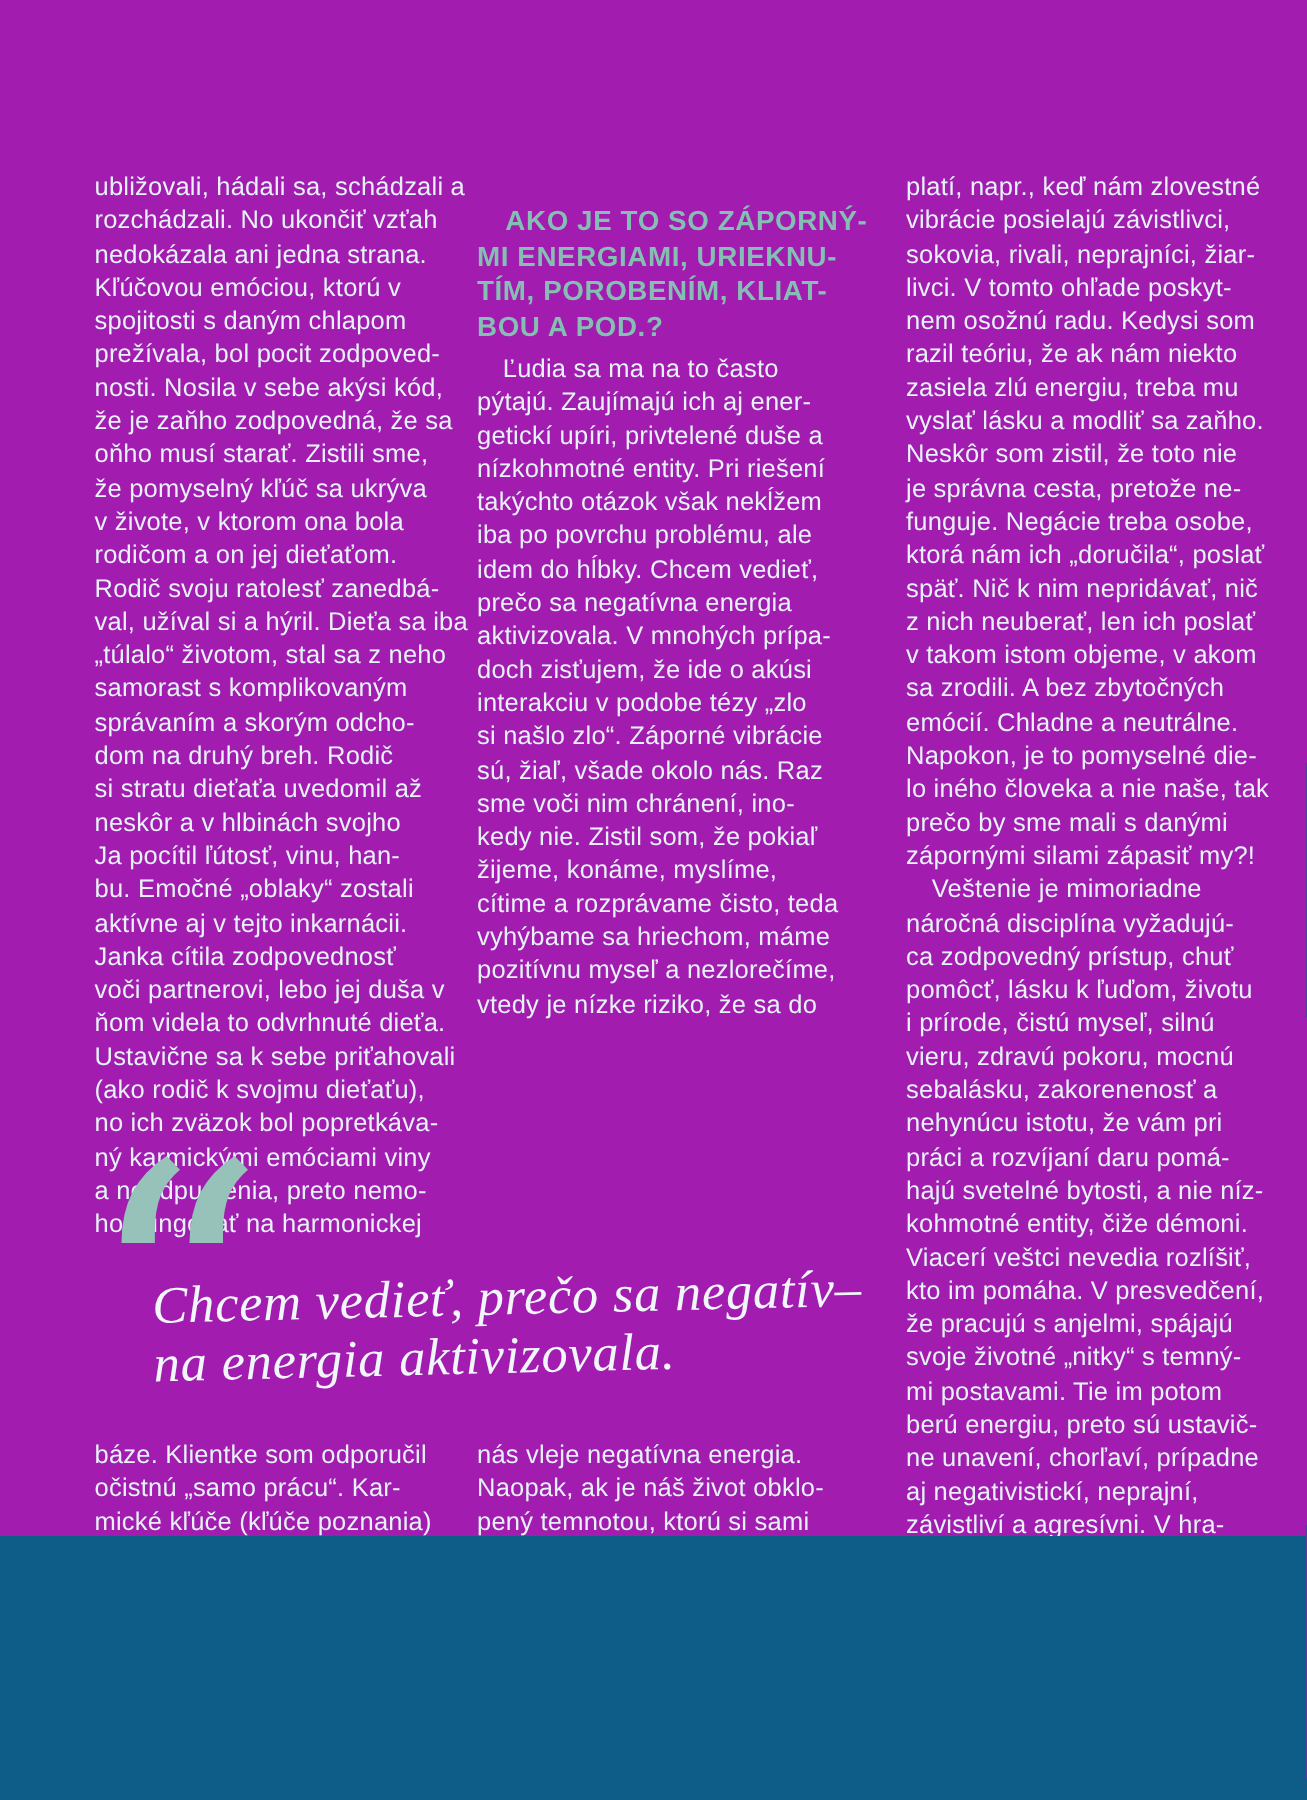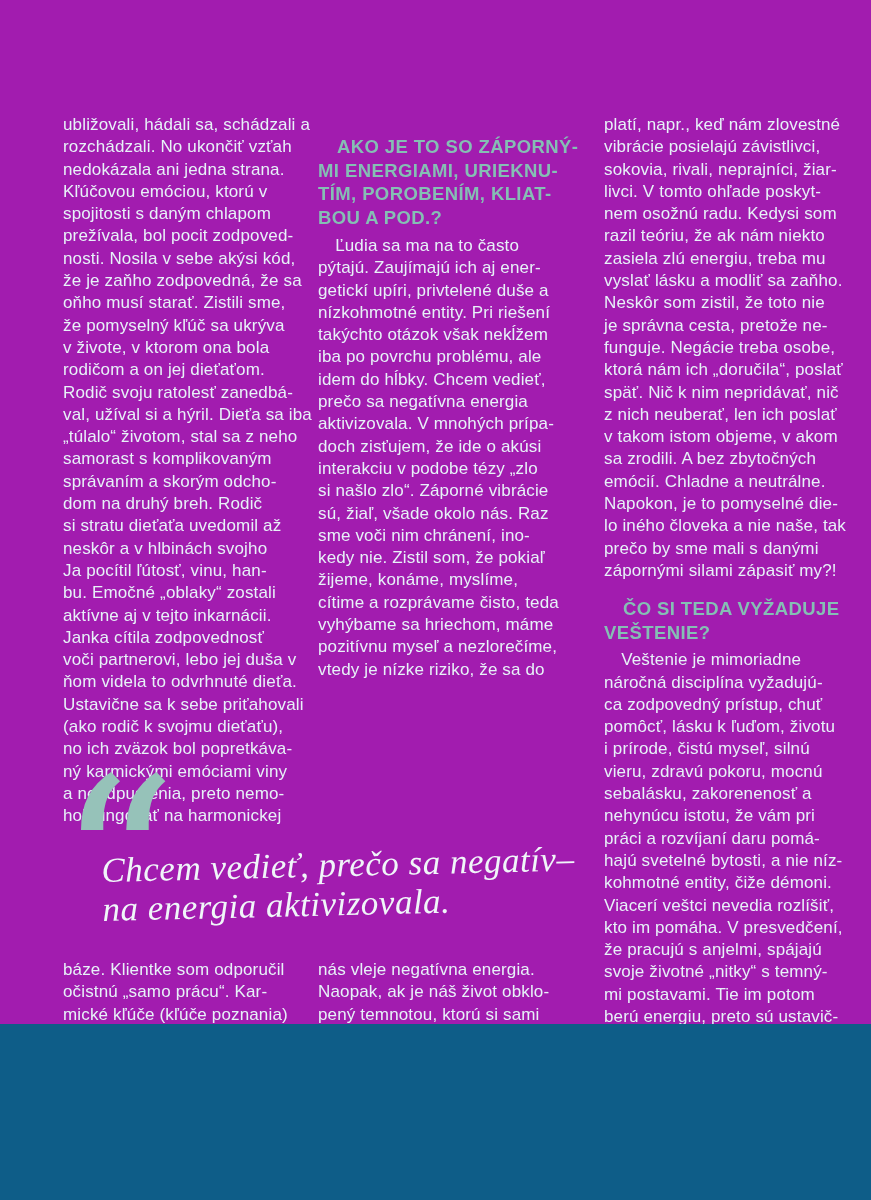--- a/index.html
+++ b/index.html
@@ -181,22 +181,20 @@
 ktorá nám ich „doručila“, poslať
 späť. Nič k nim nepridávať, nič
 z nich neuberať, len ich poslať
 v takom istom objeme, v akom
 sa zrodili. A bez zbytočných
 emócií. Chladne a neutrálne.
 Napokon, je to pomyselné die-
 lo iného človeka a nie naše, tak
 prečo by sme mali s danými
 zápornými silami zápasiť my?!</div>
-    <div class="subhead"> ČO SI TEDA VYŽADUJE
-VEŠTENIE?</div>
     <div class="body-lines"> Veštenie je mimoriadne
 náročná disciplína vyžadujú-
 ca zodpovedný prístup, chuť
 pomôcť, lásku k ľuďom, životu
 i prírode, čistú myseľ, silnú
 vieru, zdravú pokoru, mocnú
 sebalásku, zakorenenosť a
 nehynúcu istotu, že vám pri
 práci a rozvíjaní daru pomá-
 hajú svetelné bytosti, a nie níz-

